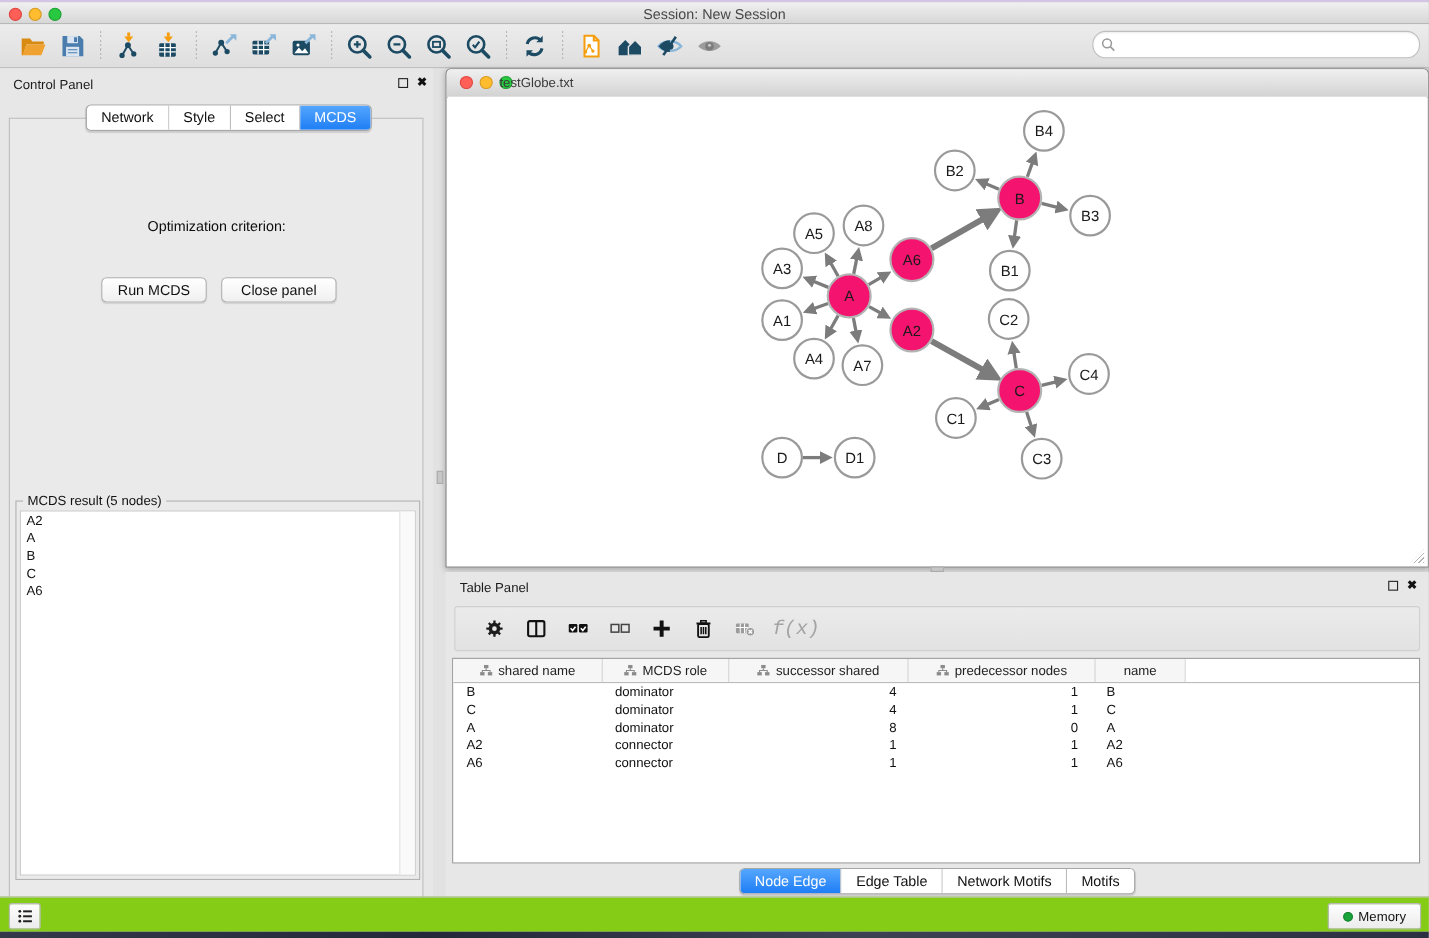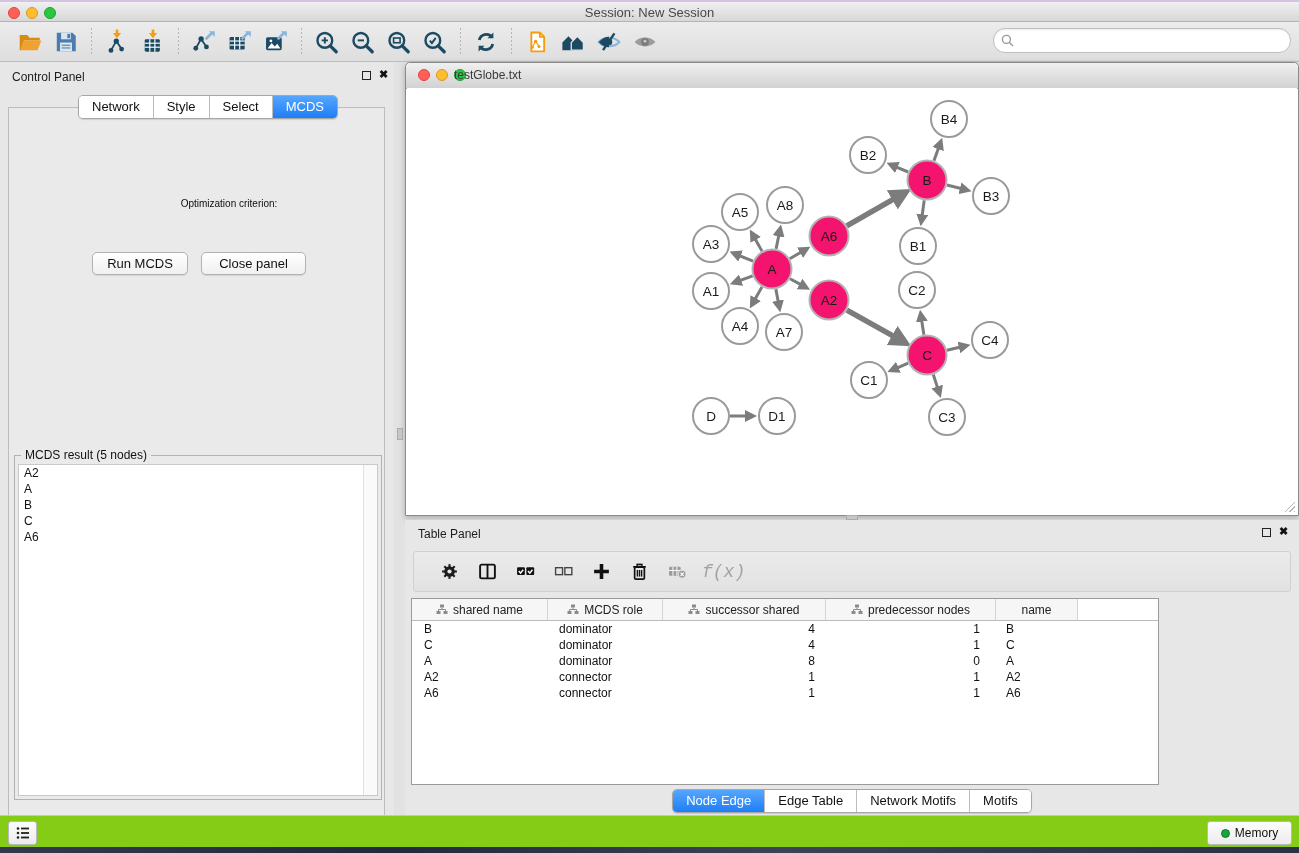--- a/index.html
+++ b/index.html
@@ -38,21 +38,21 @@
   .panel-close{position:absolute;top:6px;font-size:11px;font-weight:bold;color:#111;}
   .cp-body{position:absolute;left:8px;top:45px;width:377px;height:761px;
     border:1px solid #bdbdbd;background:#eaeaea;box-sizing:border-box;}
   .segtabs{position:absolute;display:inline-flex;background:#fff;border:1px solid #a7a7a7;
     border-radius:5px;overflow:hidden;box-shadow:0 1px 1px rgba(0,0,0,.12);}
   .seg{padding:3px 13px 4px 13px;font-size:13px;color:#111;background:#fff;
     border-right:1px solid #bdbdbd;white-space:nowrap;cursor:default;}
   .seg:last-child{border-right:none;}
   .seg.active{background:linear-gradient(#55a6fd,#1f7ef6);color:#fff;}
   .opt-label{position:absolute;left:0;width:394px;top:136px;text-align:center;
-    font-size:10px;color:#0d0d0d;margin-left:32px;}
+    font-size:13px;color:#0d0d0d;}
   .cp-select{position:absolute;left:43px;top:156px;width:313px;height:24px;background:#fff;
     border:1px solid #ababab;border-radius:4px;box-sizing:border-box;
     display:flex;align-items:center;box-shadow:0 1px 1px rgba(0,0,0,.1);}
   .cp-select .val{flex:1;font-size:13px;color:#111;padding-left:8px;white-space:nowrap;}
   .cp-select .stepper{width:18px;height:20px;margin-right:1px;border-radius:3px;
     background:linear-gradient(#6cb0f8,#2f7df0);display:flex;flex-direction:column;
     align-items:center;justify-content:center;gap:2px;}
   .chev{width:0;height:0;border-left:3.5px solid transparent;border-right:3.5px solid transparent;}
   .chev.up{border-bottom:4px solid #fff;}
   .chev.dn{border-top:4px solid #fff;}
@@ -85,21 +85,21 @@
   .split-v{position:absolute;left:397px;top:428px;width:6px;height:12px;background:#c6c6c6;border:1px solid #ababab;box-sizing:border-box;}
   .split-h{position:absolute;left:846px;top:515px;width:12px;height:5px;background:#c6c6c6;border:1px solid #ababab;box-sizing:border-box;}
   
   .table-panel{position:absolute;left:405px;top:520px;width:894px;height:295px;background:#e7e7e7;}
   .tp-title{position:absolute;left:13px;top:7px;font-size:12px;color:#1c1c1c;}
   .tp-toolbar{position:absolute;left:8px;top:31px;width:878px;height:41px;
     background:linear-gradient(#ebebeb,#e2e2e2);border:1px solid #d0d0d0;border-radius:3px;
     box-sizing:border-box;display:flex;align-items:center;padding-left:16px;}
   .tp-btn{width:28px;height:28px;display:flex;align-items:center;justify-content:center;margin:0 5px;}
   .fx{font-family:Liberation Mono, monospace;font-style:italic;font-size:18px;color:#a3a3a3;margin-left:6px;}
-  .grid-table{position:absolute;left:6px;top:78px;width:748px;height:187px;background:#fff;
+  .grid-table{position:absolute;left:6px;top:78px;width:880px;height:187px;background:#fff;
     border:1px solid #9a9a9a;box-sizing:border-box;overflow:hidden;}
   .gt-header{display:flex;height:21px;border-bottom:1px solid #bcbcbc;background:#f6f6f6;}
   .gt-hcell{display:flex;align-items:center;justify-content:center;gap:5px;
     border-right:1px solid #d4d4d4;box-sizing:border-box;font-size:12px;color:#222;}
   .gt-hfill{flex:1;background:#fff;border-right:none;}
   .gt-row{display:flex;height:16px;}
   .gt-cell{font-size:12px;color:#111;line-height:16px;box-sizing:border-box;white-space:nowrap;overflow:hidden;}
   
   .tp-tabs-wrap{position:absolute;left:0;right:0;top:269px;display:flex;justify-content:center;}
   

